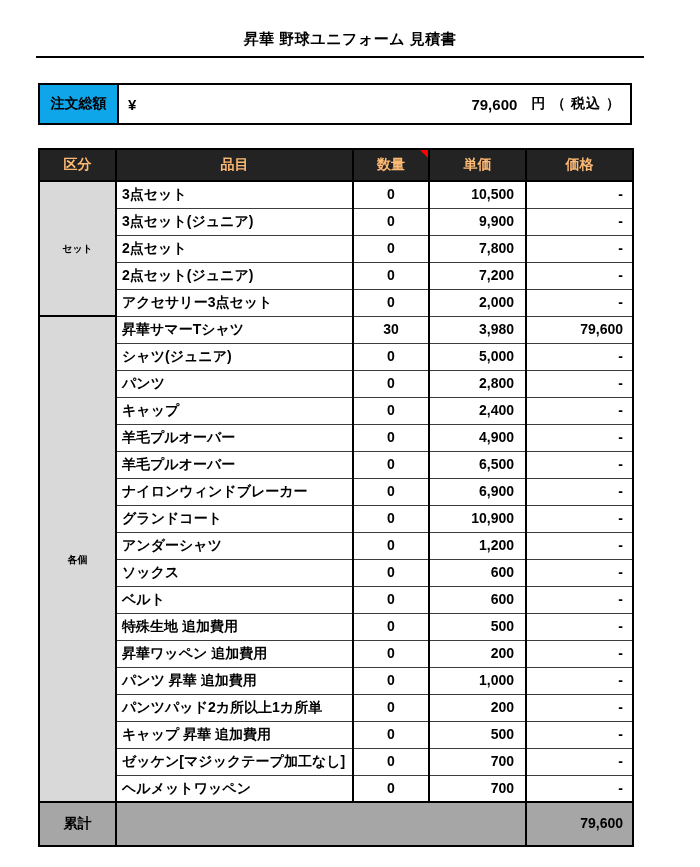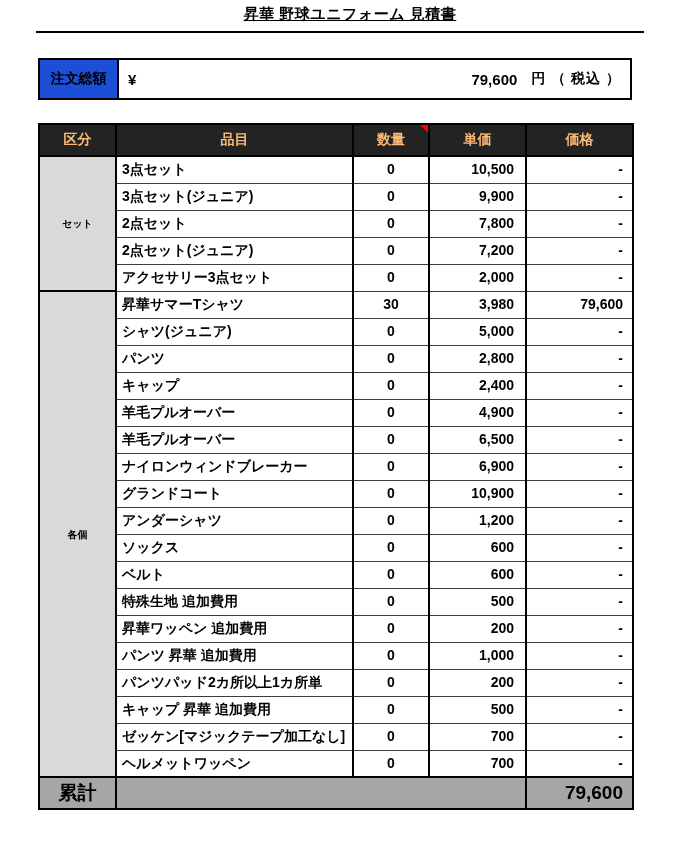--- a/index.html
+++ b/index.html
@@ -5,35 +5,35 @@
   html, body { margin:0; padding:0; }
   body {
     width:700px; height:867px; background:#ffffff; overflow:hidden;
     font-family:"Liberation Sans","DejaVu Sans",sans-serif;
     font-weight:700; color:#000;
     -webkit-font-smoothing:antialiased;
   }
   .page { position:relative; width:700px; height:867px; }
 
   .title {
-    padding-top:3px; text-align:center;
-    font-size:15px; letter-spacing:.5px; line-height:22px;text-decoration:underline;
+    padding-top:28px; text-align:center;
+    font-size:15px; letter-spacing:.5px; line-height:22px;
   }
   .title-rule {
     margin:6px 0 0 36px; width:608px; height:0;
     border-top:2px solid #000;
   }
 
   .total-box {
     margin:25px 0 0 38px; width:594px; height:42px;
     box-sizing:border-box; border:2px solid #000;
     display:flex; align-items:stretch;
   }
   .total-label {
-    width:77px; flex:0 0 77px; background:#1d4ed8;
+    width:77px; flex:0 0 77px; background:#0ea5e9;
     border-right:2px solid #000;
     display:flex; align-items:center; justify-content:center;
     font-size:14px;
   }
   .total-main {
     flex:1; display:flex; align-items:center;
     font-size:15px; padding:0 9px;
   }
   .total-amount { margin-left:auto; }
   .total-unit { margin-left:14px; font-size:14px; letter-spacing:1px; }
@@ -56,22 +56,22 @@
   .estimate tbody td { height:27px; border-top:1px solid #3c3c3c; background:#fff; }
   .estimate td.cat {
     background:#d9d9d9; text-align:center; vertical-align:middle;
     border:2px solid #000; font-size:10px;
   }
   .estimate td.item  { text-align:left;  padding-left:5px;  }
   .estimate td.qty   { text-align:center; }
   .estimate td.unit  { text-align:right; padding-right:11px; }
   .estimate td.price { text-align:right; padding-right:9px;  }
   .estimate tfoot td {
-    background:#a6a6a6; height:32px; border-top:2px solid #000;
-    font-size:19px;
+    background:#a6a6a6; height:44px; border-top:2px solid #000;
+    font-size:14px;
   }
   .estimate tfoot td.flabel { text-align:center; }
   .estimate tfoot td.ftotal { text-align:right; padding-right:9px; }
 
   .comment-flag {
     position:absolute; top:0; right:0; width:0; height:0;
     border-left:8px solid transparent; border-top:8px solid #ff0000;
   }
 </style>
 </head>

